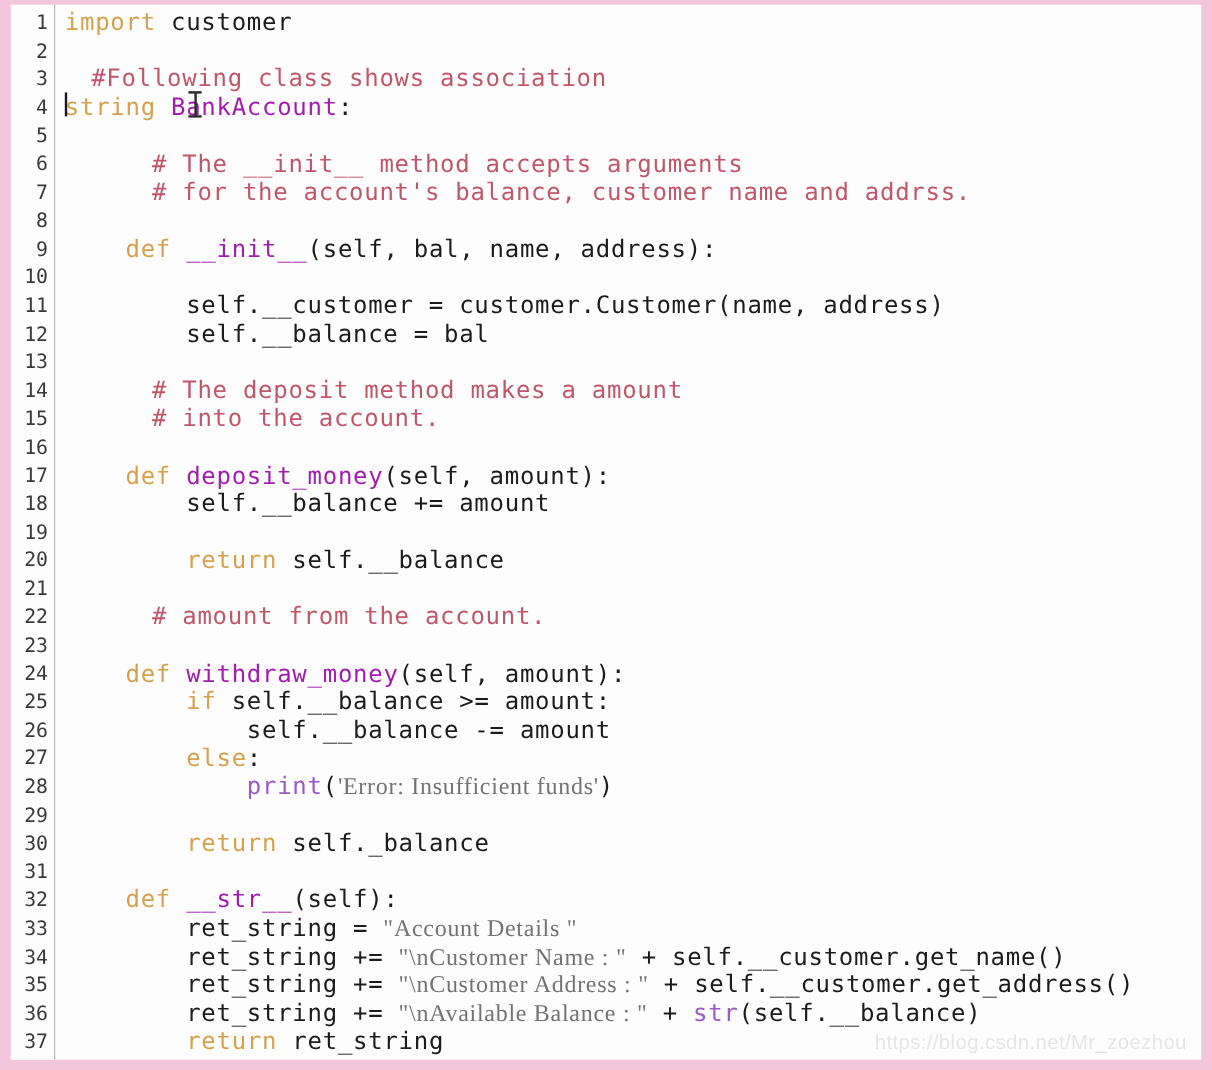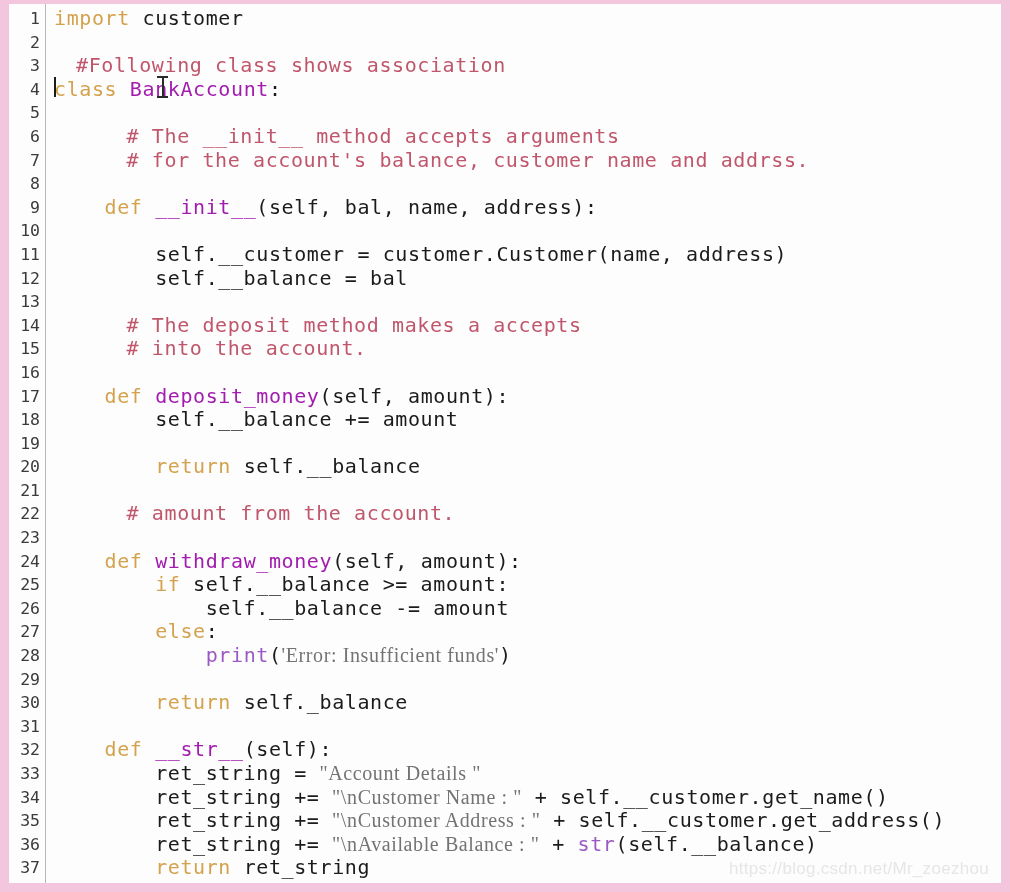--- a/index.html
+++ b/index.html
@@ -169,31 +169,31 @@
         <span class="ln">36</span>
         <span class="ln">37</span>
         <span class="ln">38</span>
       </div>
 
     <div id="code-col">
 
     <span class="cl"><span class="k">import</span><span class="pl"> customer</span></span>
         <span class="cl">&nbsp;</span>
         <span class="cl"><span class="cm">#Following class shows association</span></span>
-        <span class="cl"><span class="k">class </span><span class="fn">BankAccount</span><span class="pl">:</span></span>
+        <span class="cl"><span class="k">string </span><span class="fn">BankAccount</span><span class="pl">:</span></span>
         <span class="cl">&nbsp;</span>
         <span class="cl"><span class="pl">    </span><span class="cm"># The __init__ method accepts arguments</span></span>
         <span class="cl"><span class="pl">    </span><span class="cm"># for the account's balance, customer name and addrss.</span></span>
         <span class="cl">&nbsp;</span>
         <span class="cl"><span class="pl">    </span><span class="k">def </span><span class="fn">__init__</span><span class="pl">(self, bal, name, address):</span></span>
         <span class="cl">&nbsp;</span>
         <span class="cl"><span class="pl">        self.__customer = customer.Customer(name, address)</span></span>
         <span class="cl"><span class="pl">        self.__balance = bal</span></span>
         <span class="cl">&nbsp;</span>
-        <span class="cl"><span class="pl">    </span><span class="cm"># The deposit method makes a accepts</span></span>
+        <span class="cl"><span class="pl">    </span><span class="cm"># The deposit method makes a amount</span></span>
         <span class="cl"><span class="pl">    </span><span class="cm"># into the account.</span></span>
         <span class="cl">&nbsp;</span>
         <span class="cl"><span class="pl">    </span><span class="k">def </span><span class="fn">deposit_money</span><span class="pl">(self, amount):</span></span>
         <span class="cl"><span class="pl">        self.__balance += amount</span></span>
         <span class="cl">&nbsp;</span>
         <span class="cl"><span class="pl">        </span><span class="k">return</span><span class="pl"> self.__balance</span></span>
         <span class="cl">&nbsp;</span>
         <span class="cl"><span class="pl">    </span><span class="cm"># amount from the account.</span></span>
         <span class="cl">&nbsp;</span>
         <span class="cl"><span class="pl">    </span><span class="k">def </span><span class="fn">withdraw_money</span><span class="pl">(self, amount):</span></span>

